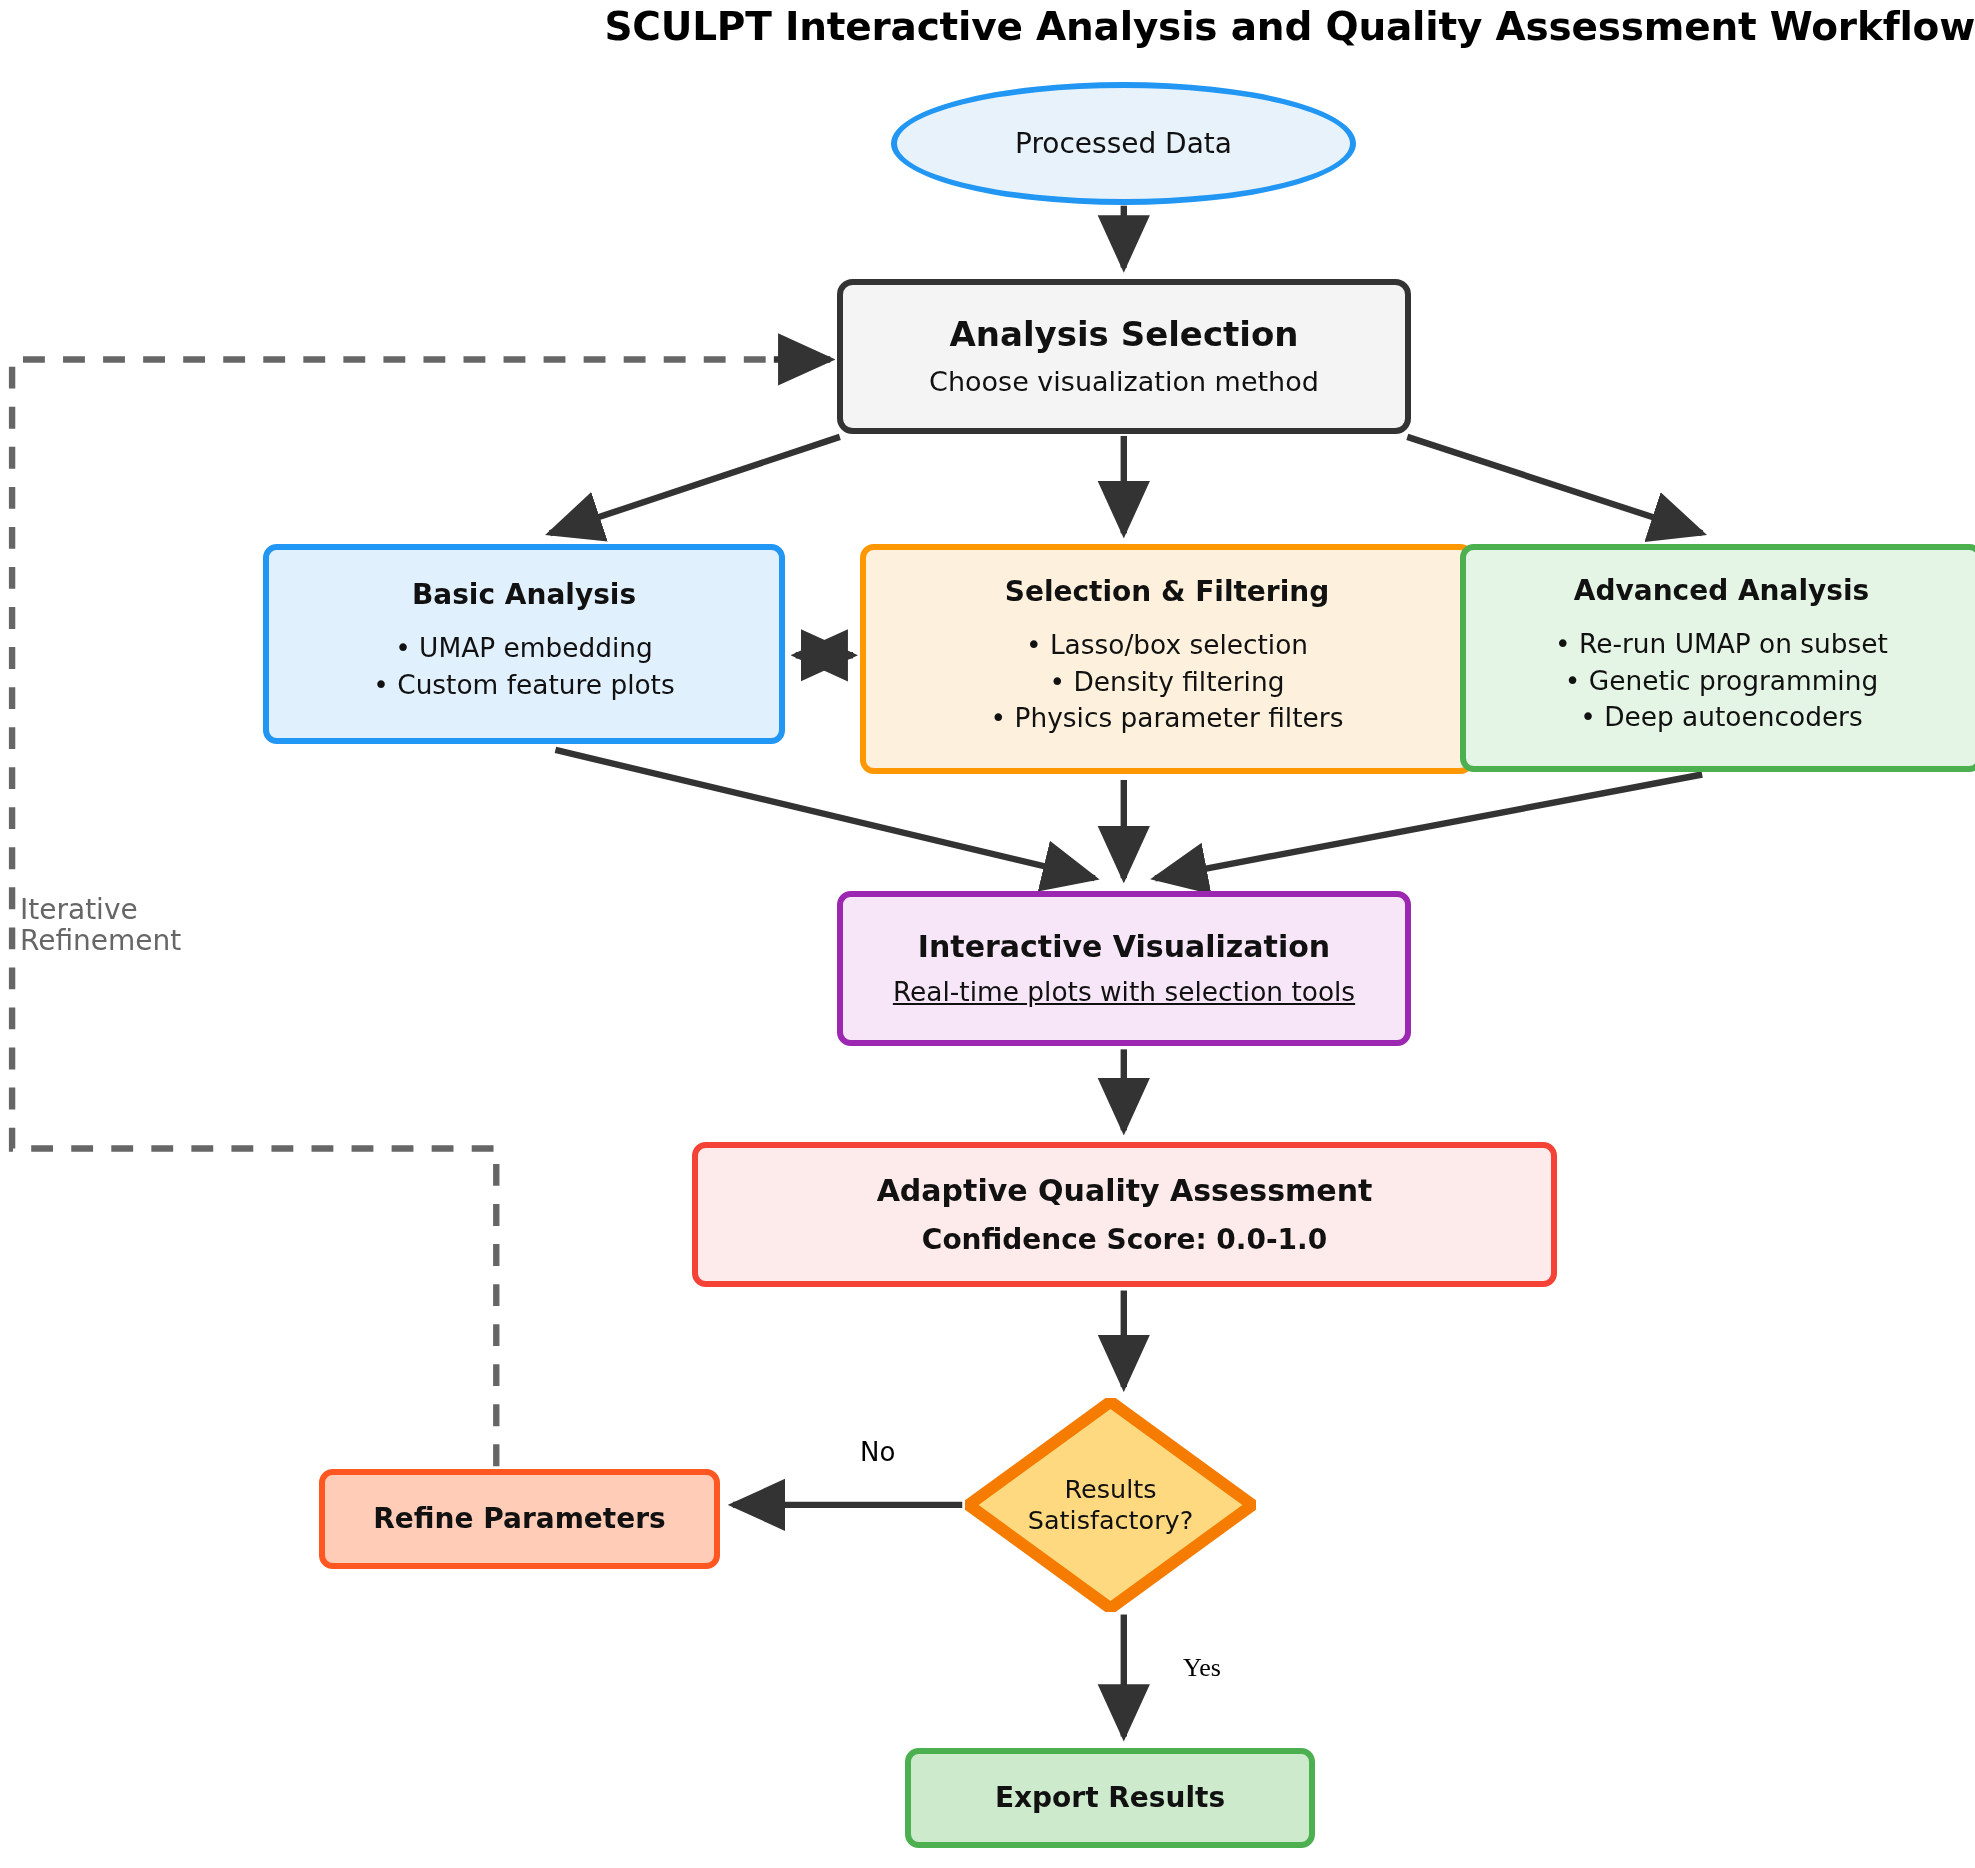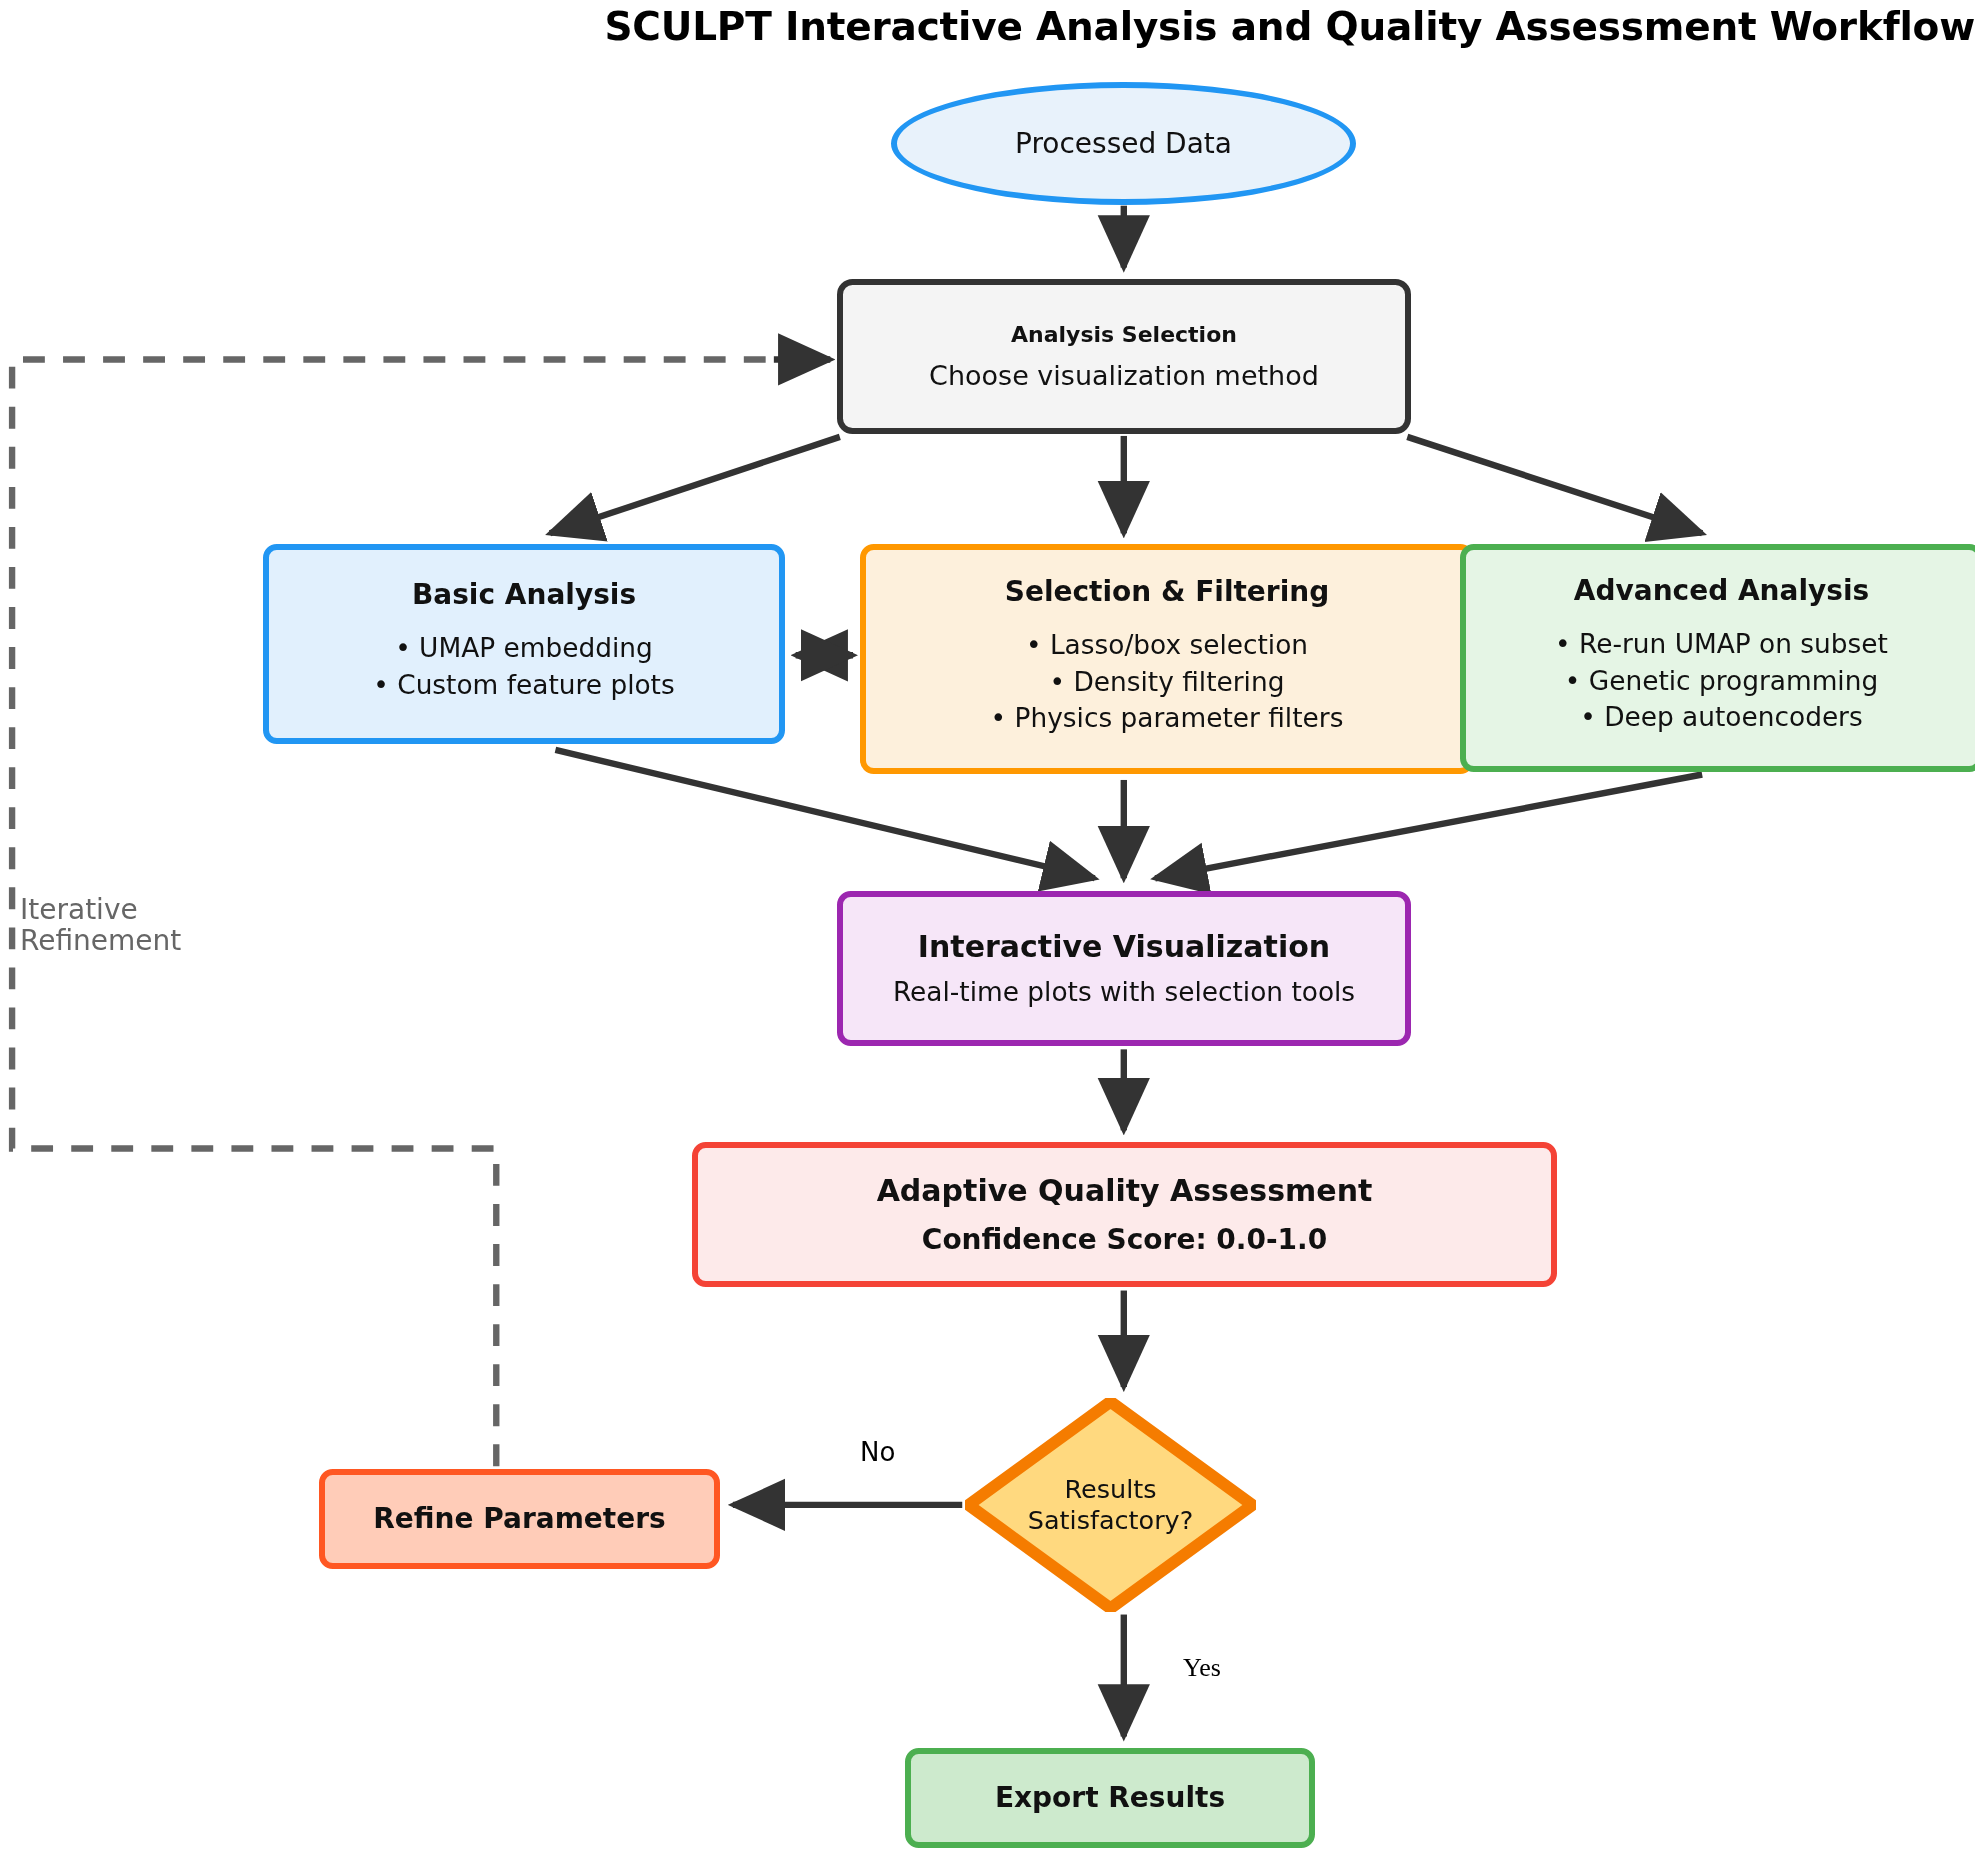--- a/index.html
+++ b/index.html
@@ -86,21 +86,21 @@
   #node-analysis-selection {
     left: 837px;
     top: 279px;
     width: 574px;
     height: 155px;
     border: 6px solid #333333;
     border-radius: 15.5px;
     background: #f4f4f4;
     gap: 15.5px;
   }
-  #node-analysis-selection .title { font-size: 22px; }
+  #node-analysis-selection .title { font-size: 34px; }
   #node-analysis-selection .sub   { font-size: 27px; }
 
   
   #node-basic-analysis {
     left: 263px;
     top: 544px;
     width: 522px;
     height: 200px;
     border: 6px solid #2196f3;
     border-radius: 13.7px;
@@ -142,21 +142,21 @@
     left: 837px;
     top: 891px;
     width: 574px;
     height: 155px;
     border: 6px solid #9c27b0;
     border-radius: 13.7px;
     background: #f6e6f8;
     gap: 15.5px;
   }
   #node-interactive-visualization .title { font-size: 30px; }
-  #node-interactive-visualization .sub   { font-size: 26.4px; }
+  #node-interactive-visualization .sub   { font-size: 26.4px; text-decoration: underline; }
 
   
   #node-quality-assessment {
     left: 692px;
     top: 1142px;
     width: 865px;
     height: 145px;
     border: 6px solid #f44336;
     border-radius: 13.7px;
     background: #fdeaea;

